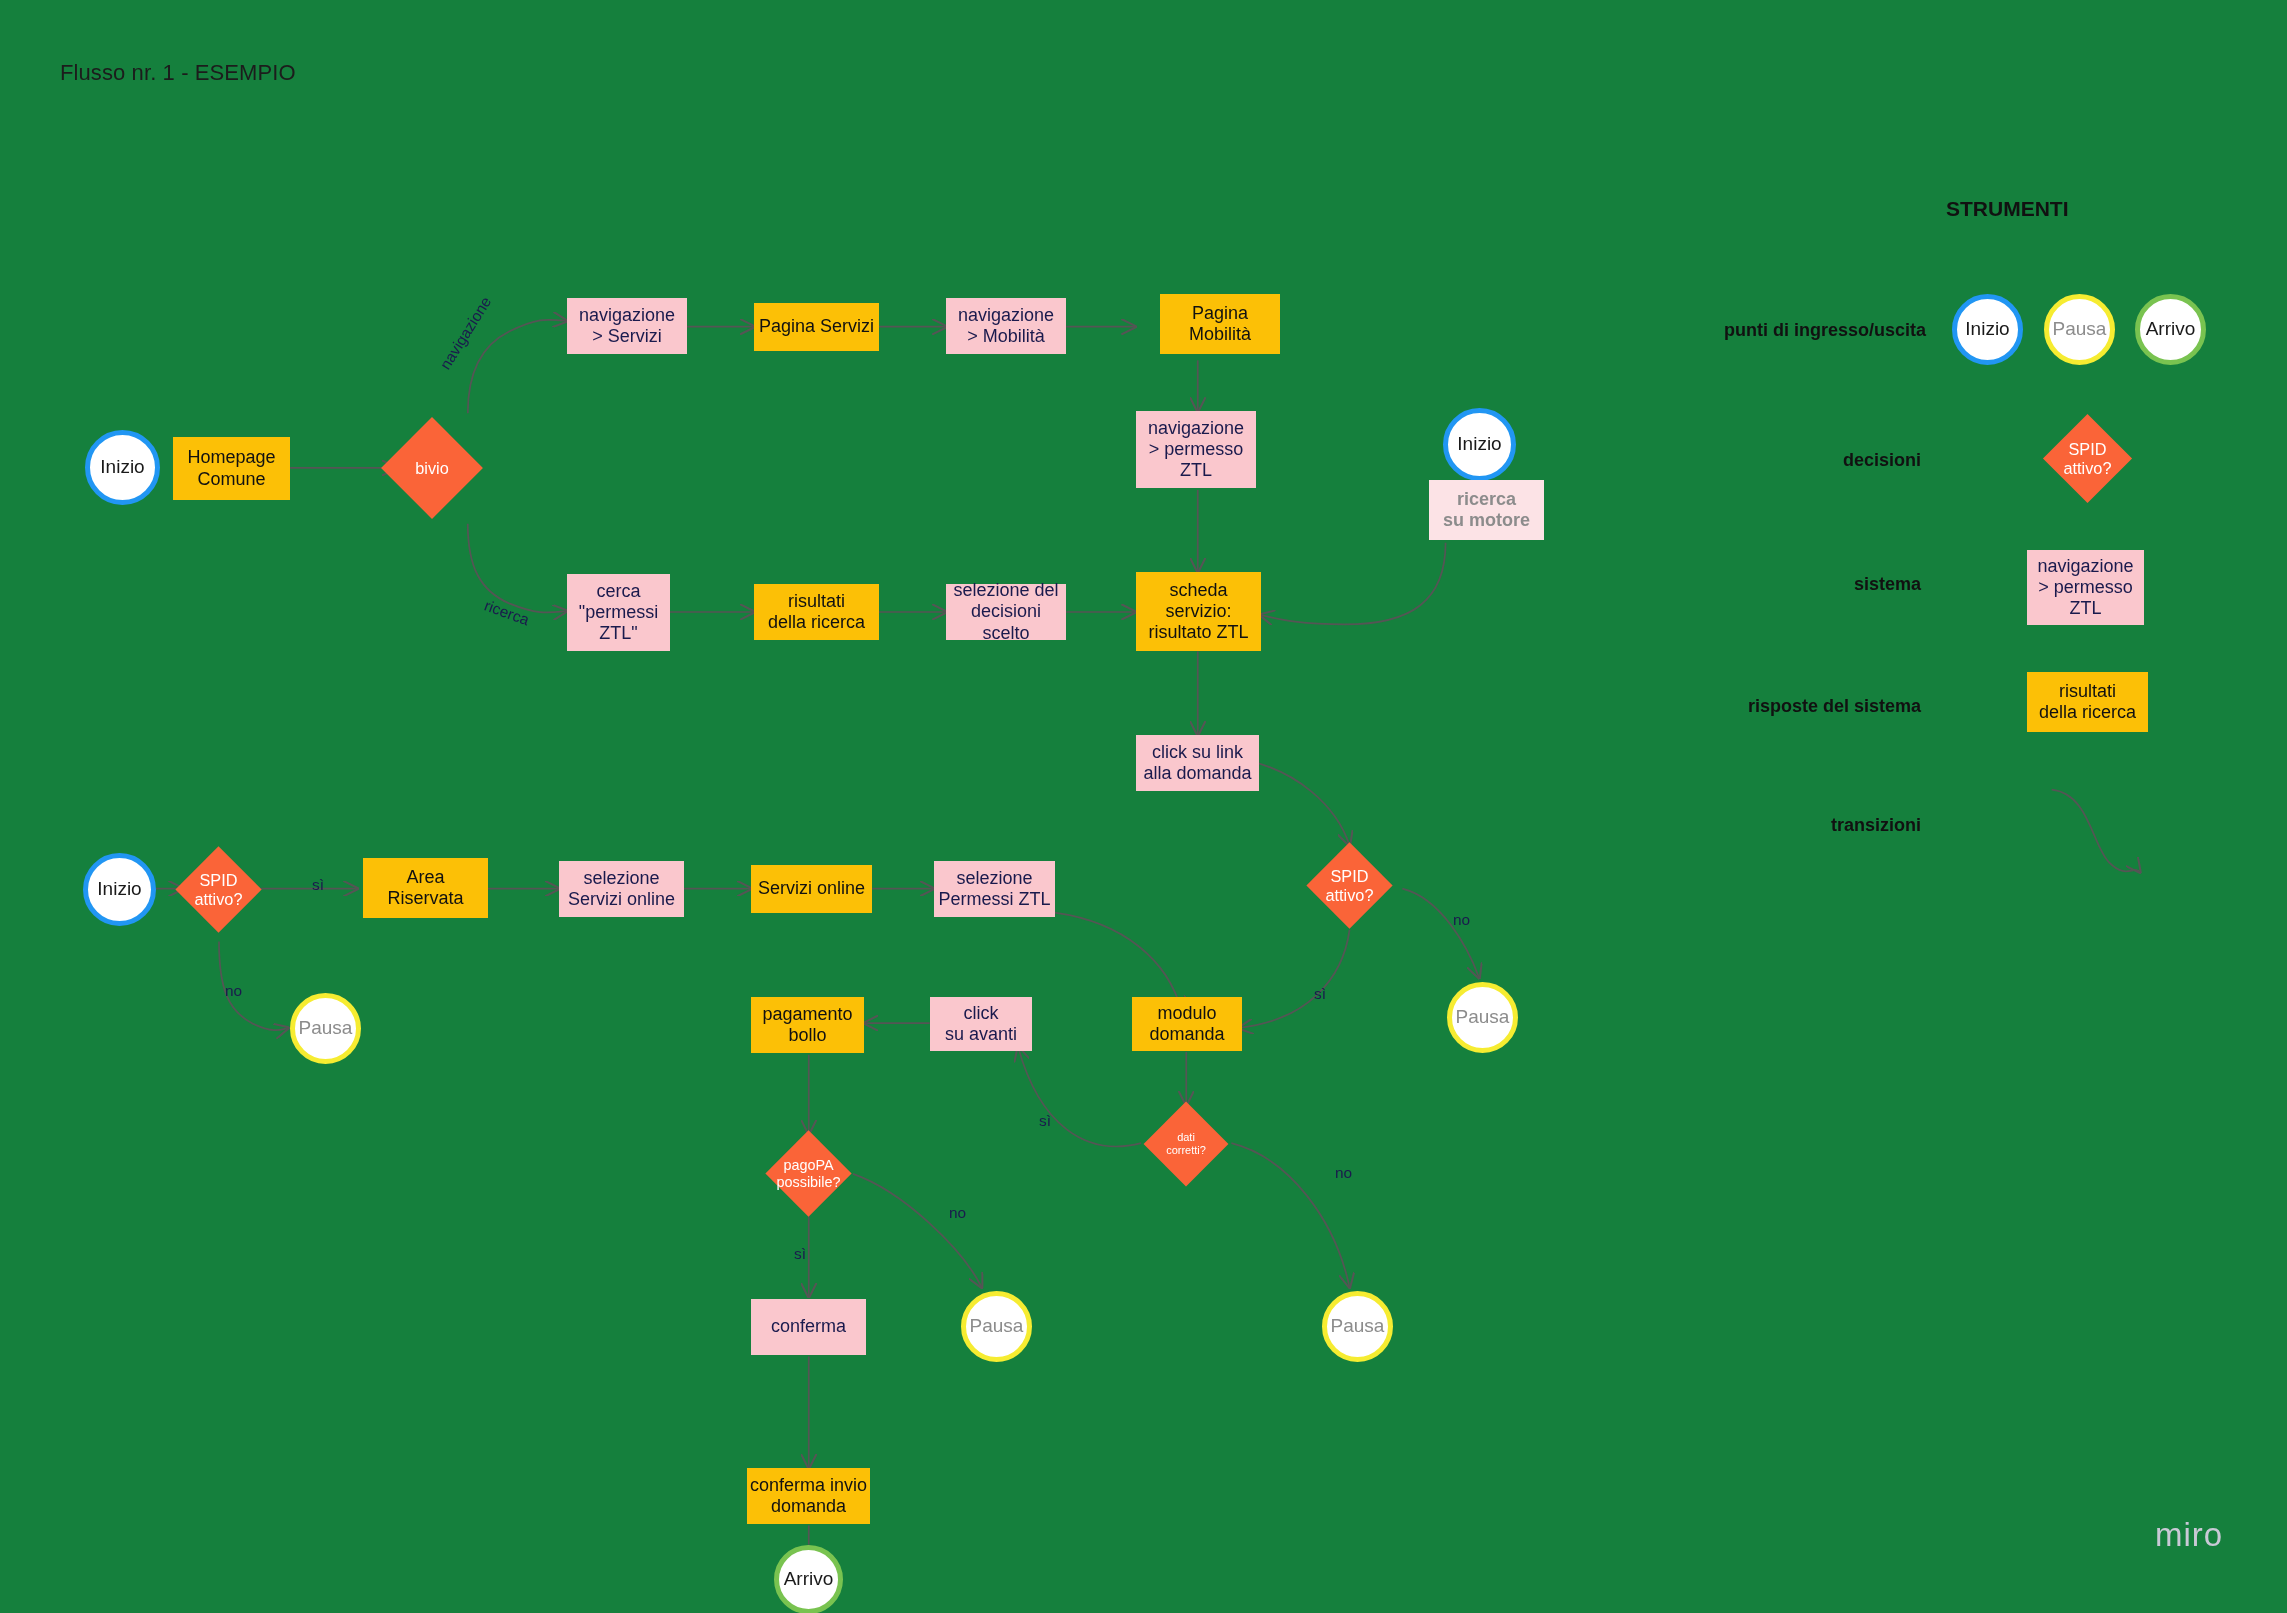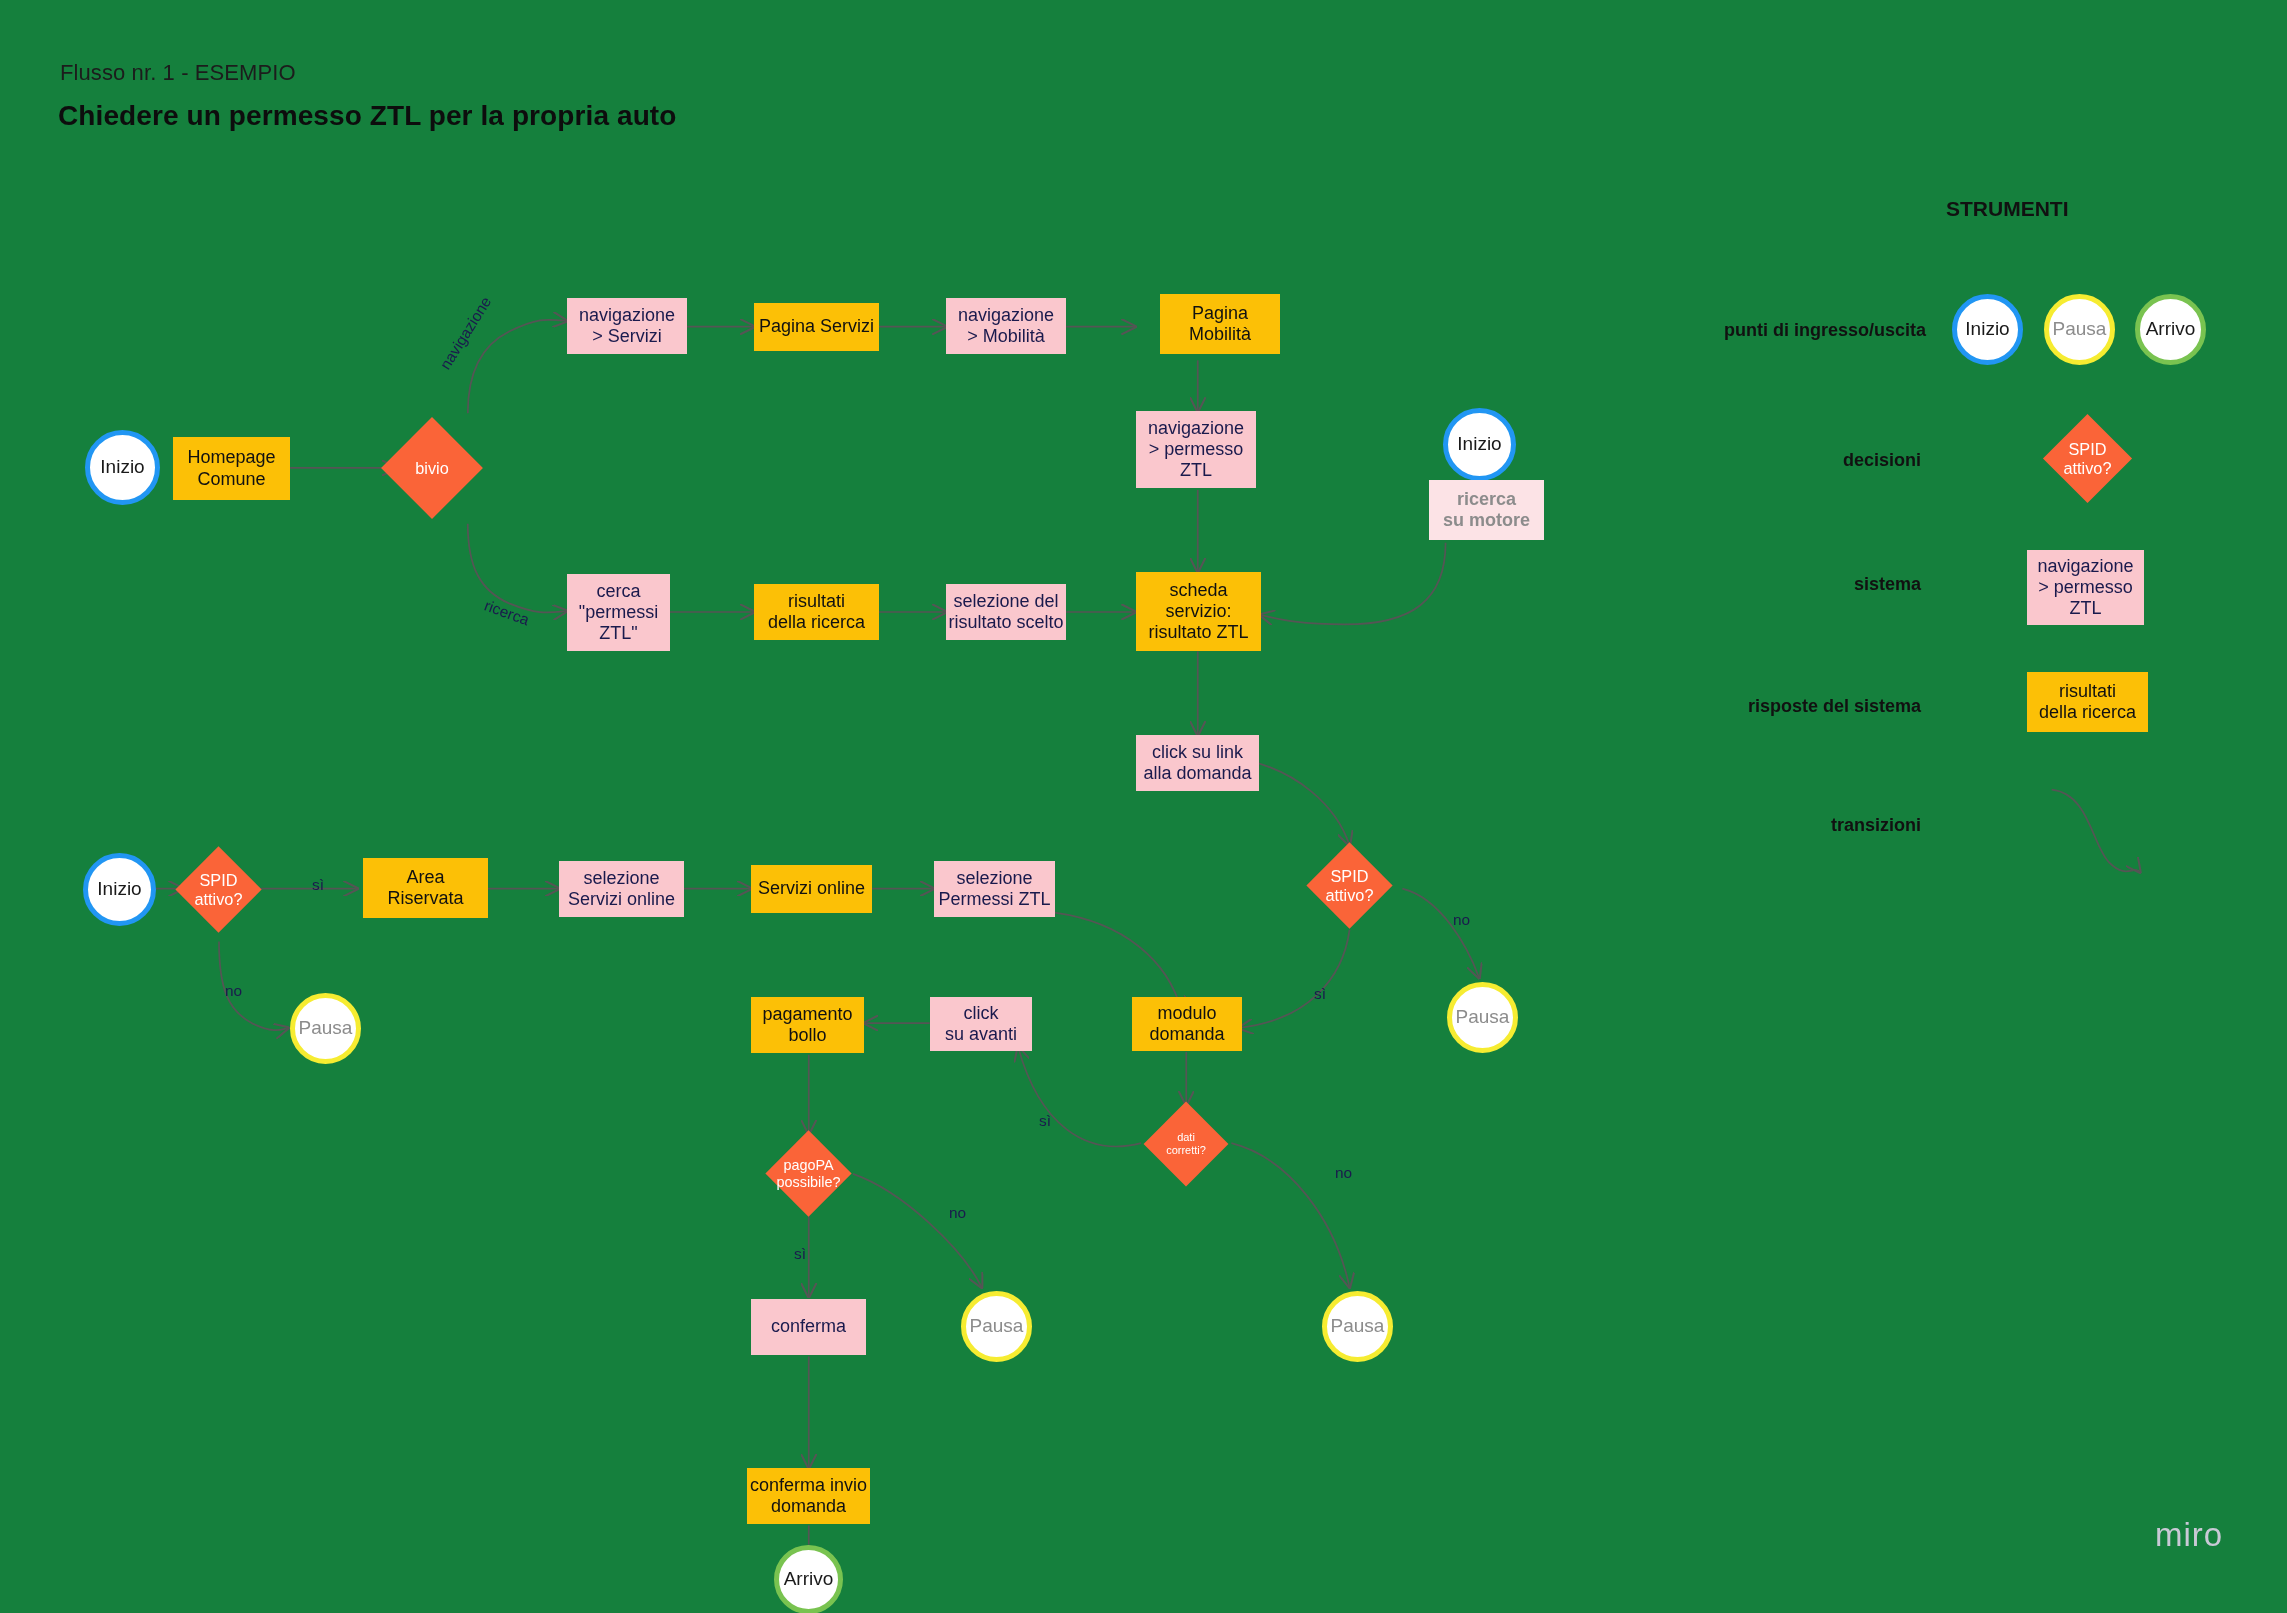--- a/index.html
+++ b/index.html
@@ -132,21 +132,20 @@
     color: #c9c9d6;
     letter-spacing: 1px;
   }
 </style>
 </head>
 <body>
 
 <div id="canvas">
 
   <div class="hdr-sub">Flusso nr. 1 - ESEMPIO</div>
-  <div class="hdr-title">Chiedere un permesso ZTL per la propria auto</div>
 
   <svg id="edges" viewBox="0 0 2381 1679">
     <defs>
       <marker id="ah" viewBox="0 0 10 10" refX="9" refY="5" markerWidth="9" markerHeight="9" orient="auto-start-reverse">
         <path d="M 0 0 L 10 5 L 0 10" fill="none" stroke="#555" stroke-width="1.3"></path>
       </marker>
     </defs>
     <g fill="none" stroke="#555555" stroke-width="1.8" marker-end="url(#ah)">
 
       <path d="M 302 487 L 412 487"></path>
@@ -256,21 +255,21 @@
   <div class="node n-term start" style="left:1443px; top:408px; width:73px; height:73px;">Inizio</div>
   <div class="node n-action-ghost" style="left:1429px; top:480px; width:115px; height:60px;">ricerca
 su motore</div>
 
   <div class="node n-action" style="left:567px; top:574px; width:103px; height:77px;">cerca
 "permessi
 ZTL"</div>
   <div class="node n-system" style="left:754px; top:584px; width:125px; height:56px;">risultati
 della ricerca</div>
   <div class="node n-action" style="left:946px; top:584px; width:120px; height:56px;">selezione del
-risultato scelto</div>
+decisioni scelto</div>
   <div class="node n-system" style="left:1136px; top:572px; width:125px; height:79px;">scheda
 servizio:
 risultato ZTL</div>
 
   <div class="node n-action" style="left:1136px; top:735px; width:123px; height:56px;">click su link
 alla domanda</div>
 
   <div class="node n-decision" style="left:1319px; top:855px; width:61px; height:61px;">
     <div class="dia-bg"></div>
     <div class="dia-txt">SPID

